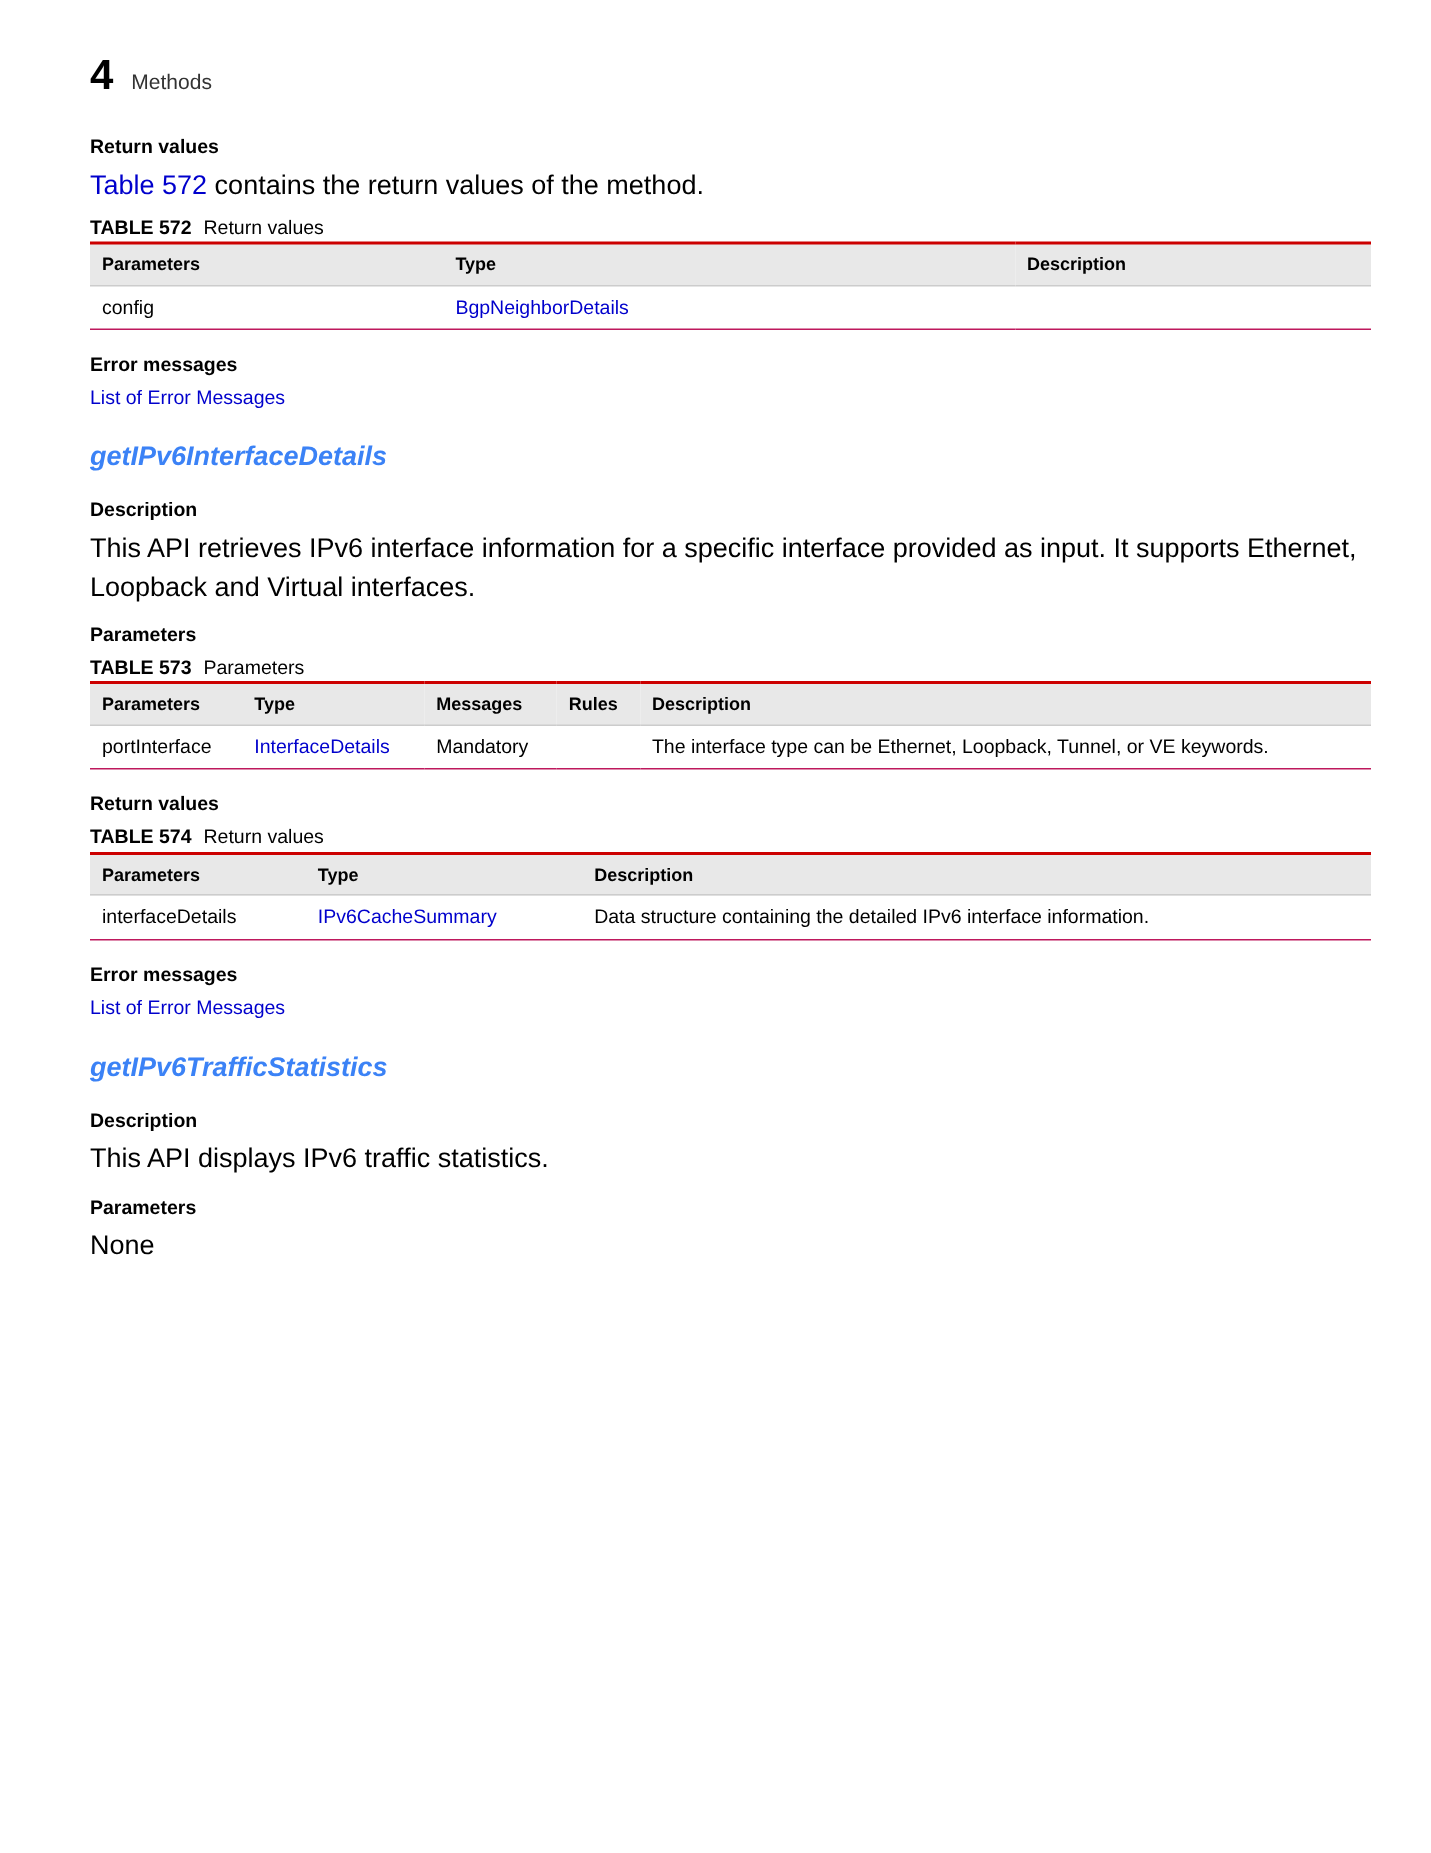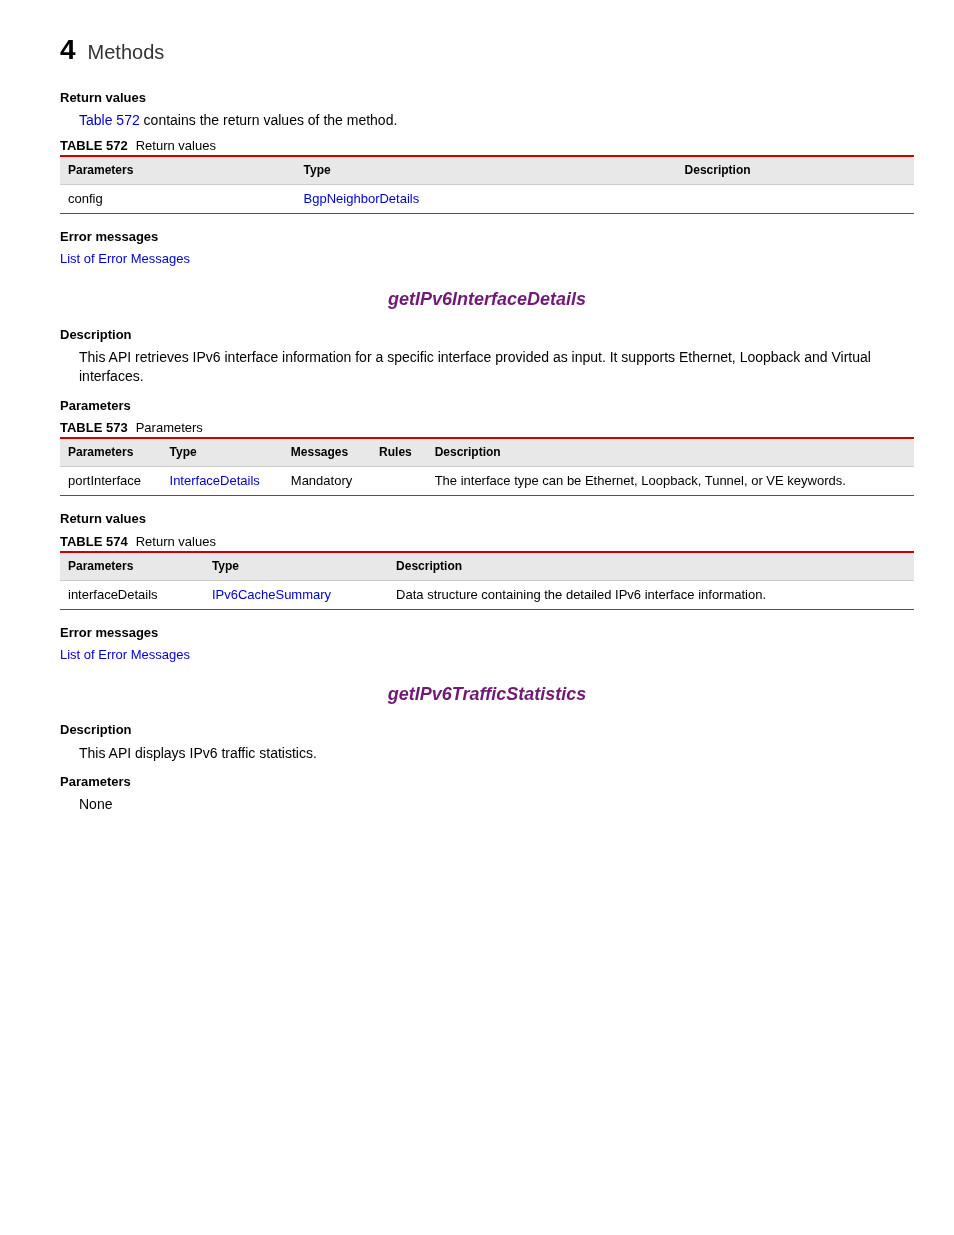--- a/index.html
+++ b/index.html
@@ -16,52 +16,50 @@
       display: flex;
       align-items: baseline;
       gap: 12px;
       margin-bottom: 20px;
     }
     .chapter-number {
       font-size: 28px;
       font-weight: bold;
     }
     .chapter-title {
-      font-size: 20px;
+      font-size: 14px;
       color: #333;
     }
 
     .section {
       margin-bottom: 10px;
     }
 
     .section-heading {
       font-weight: bold;
       font-size: 13px;
       margin-bottom: 4px;
     }
 
     .body-text {
-      font-size: 14px;
+      font-size: 18px;
       margin-bottom: 6px;
-      margin-left: 19px;
     }
 
     a {
       color: #0000cc;
       text-decoration: none;
     }
 
     .method-title {
       font-style: italic;
       font-size: 18px;
       font-weight: bold;
       margin: 18px 0 14px 0;
-      color: #701a75;
-      text-align: center;
+      color: #3b82f6;
     }
 
     .table-label {
       display: flex;
       align-items: baseline;
       gap: 8px;
       margin-bottom: 0;
     }
 
     .table-label-bold {

